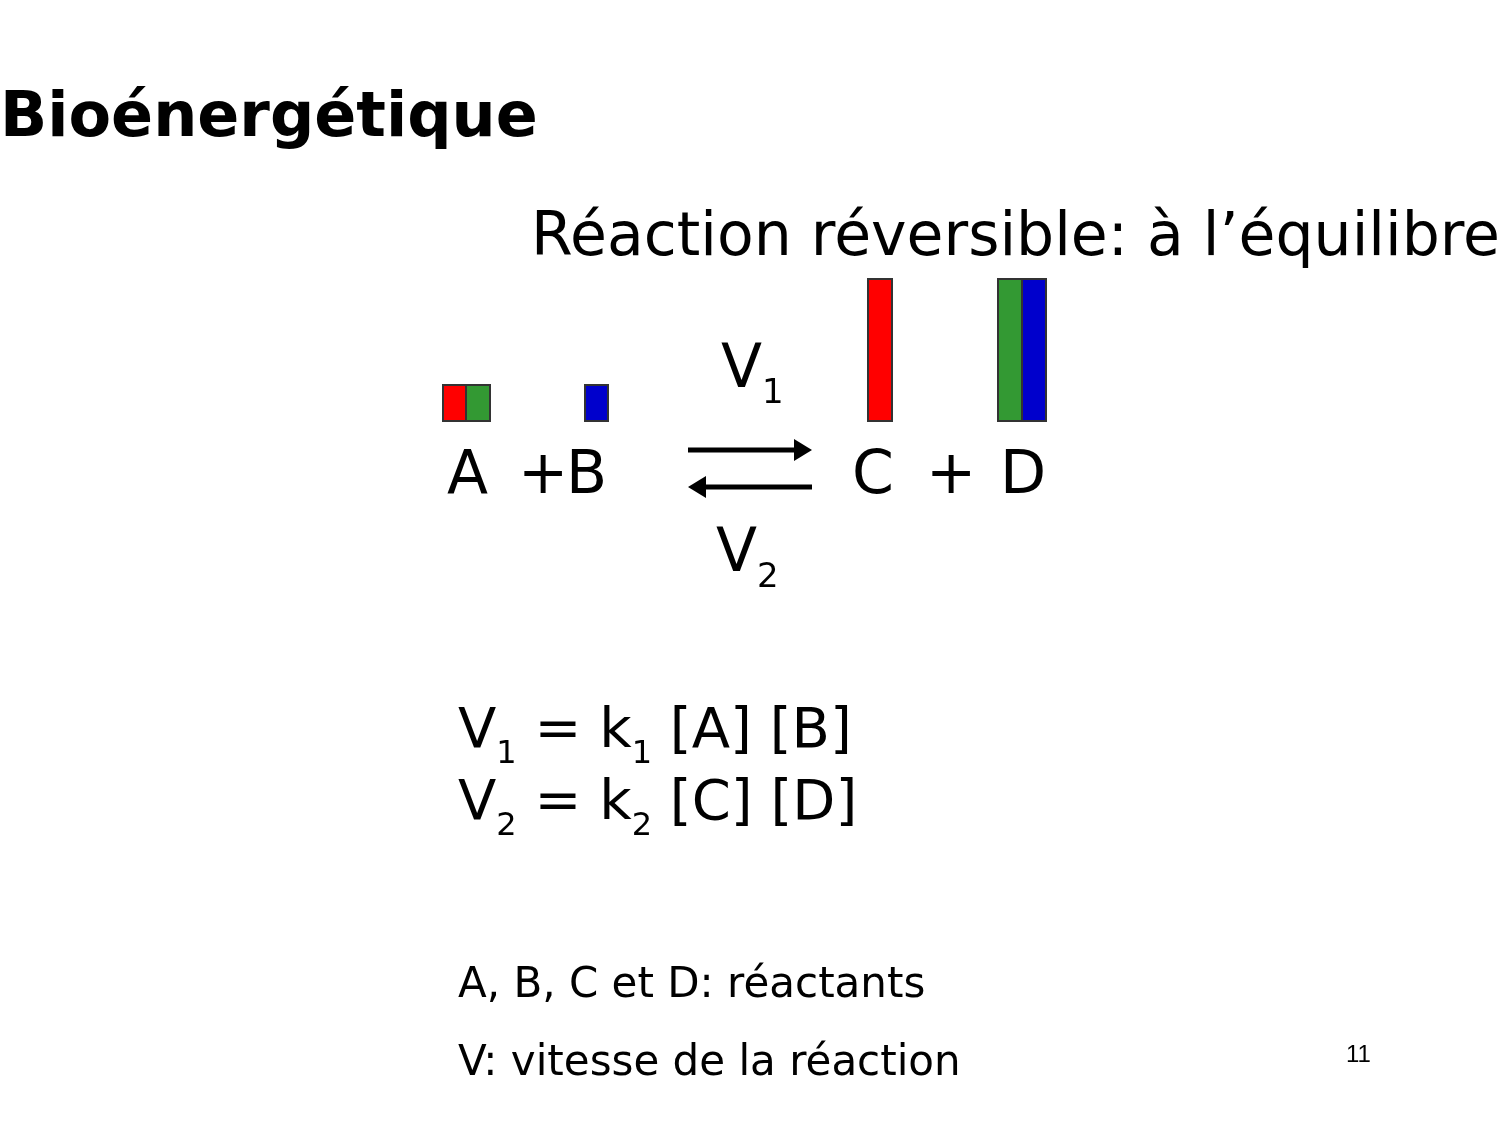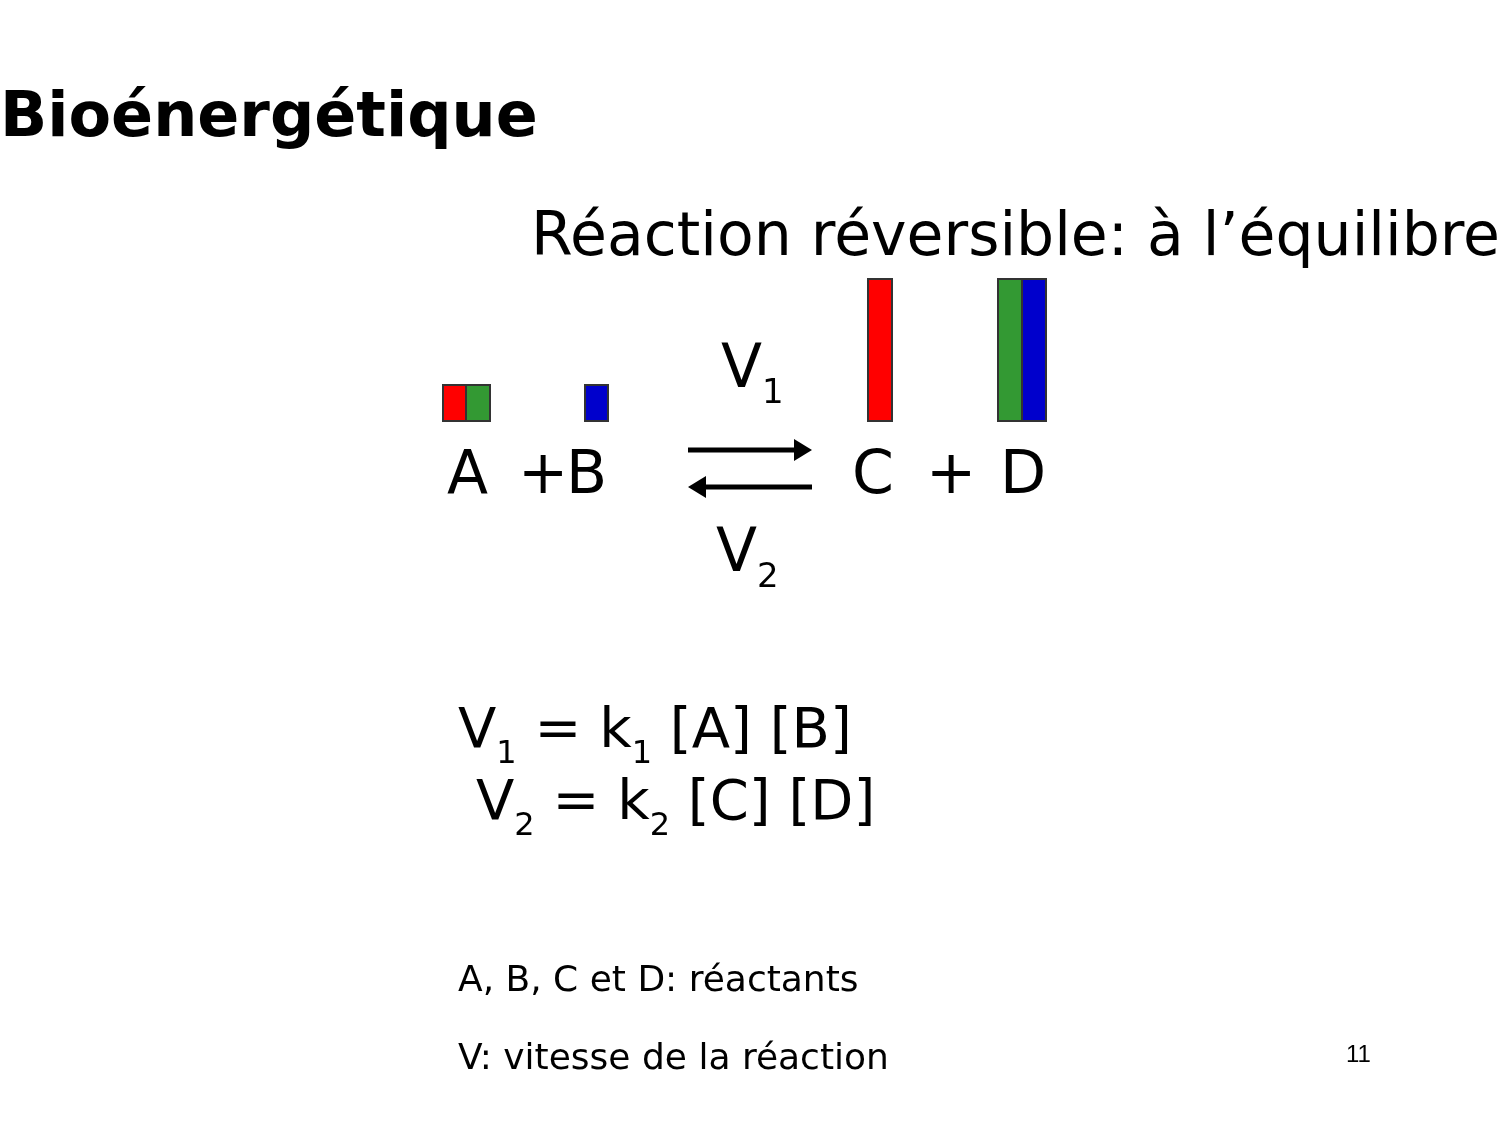--- a/index.html
+++ b/index.html
@@ -6,21 +6,21 @@
     body { width:1500px; height:1125px; position:relative; overflow:hidden;
            font-family:"DejaVu Sans", sans-serif; color:#000; }
     .abs { position:absolute; }
     .title { left:0; width:1500px; top:78px; text-align:left; font-size:62px; font-weight:bold; }
     .subtitle { left:0; width:1500px; top:199px; text-align:right; font-size:60px; }
     .bar { position:absolute; border:2px solid #333; box-sizing:border-box; }
     .eq-text { font-size:60px; line-height:1; white-space:nowrap; }
     .sub { font-size:34px; position:relative; top:16px; }
     .formula { font-size:56px; white-space:nowrap; line-height:1; }
     .formula .sub { font-size:32px; top:16px; }
-    .legend { font-size:36px; white-space:nowrap; }
+    .legend { font-size:42px; white-space:nowrap; }
     .pagenum { font-family:Liberation Sans, sans-serif; font-size:24px; }
   </style>
 </head>
 <body>
 
 <div class="abs title">Bioénergétique</div>
 <div class="abs subtitle">Réaction réversible: à l’équilibre</div>
 
 <div>
   <div class="bar" style="left:442px; top:384px; width:25px; height:38px; background:#ff0000;"></div>
@@ -55,21 +55,21 @@
     <span>V</span><span class="sub">2</span>
   </div>
 </div>
 
 <div class="abs formula" style="left:458px; top:668px;margin-top:32px;">
   <span>V</span><span class="sub">1</span>
   <span>=</span>
   <span>k</span><span class="sub">1</span>
   <span>[A] [B]</span>
 </div>
-<div class="abs formula" style="left:476px; top:772px;">
+<div class="abs formula" style="left:458px; top:772px;">
   <span>V</span><span class="sub">2</span>
   <span>=</span>
   <span>k</span><span class="sub">2</span>
   <span>[C] [D]</span>
 </div>
 
 <div class="abs legend" style="left:458px; top:958px;">A, B, C et D: réactants</div>
 <div class="abs legend" style="left:458px; top:1036px;">V: vitesse de la réaction</div>
 
 <div class="abs pagenum" style="left:1346px; top:1040px;">11</div>

